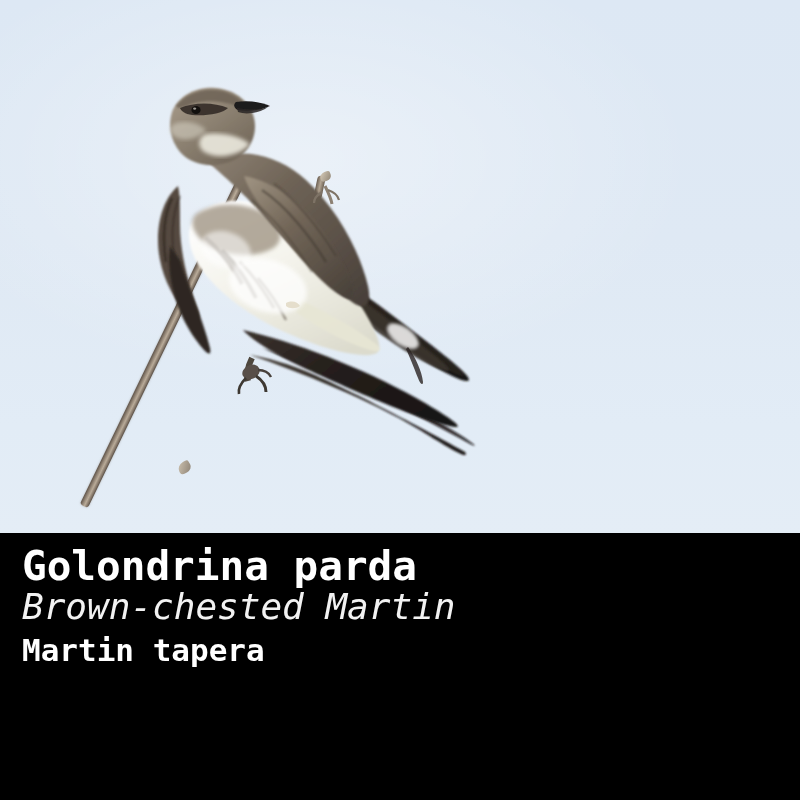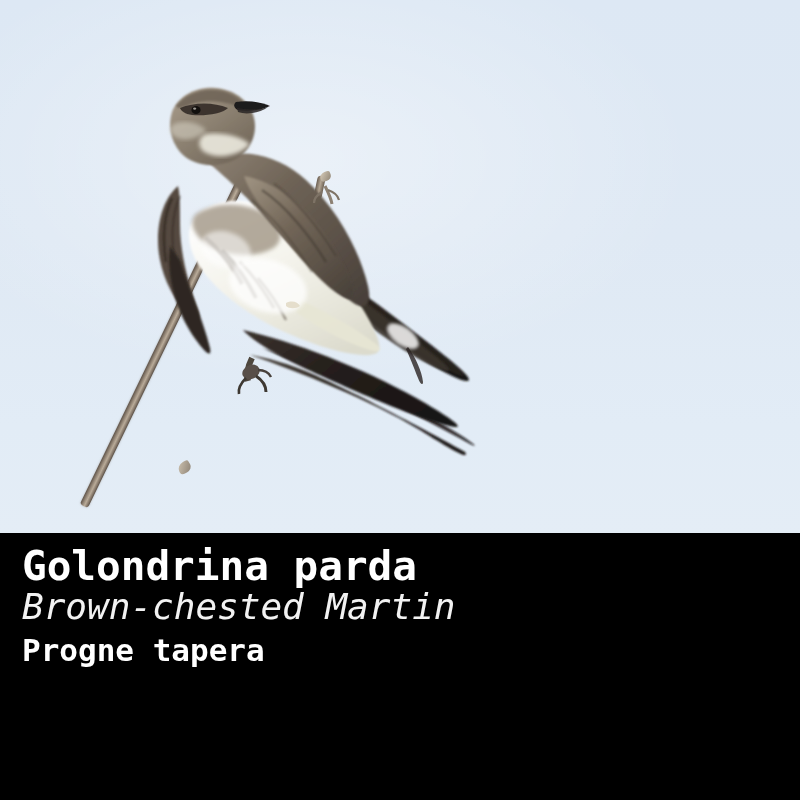--- a/index.html
+++ b/index.html
@@ -286,17 +286,17 @@
 
       <path d="M286,303 C292,300 298,302 300,306 C296,309 289,309 286,306 Z" fill="#e3dcc8" opacity="0.9" filter="url(#soft3)"></path>
     </svg>
   </div>
 
   <div id="caption">
 
     <div id="caption-text">
       <div class="line-common">Golondrina parda</div>
       <div class="line-english">Brown-chested Martin</div>
-      <div class="line-latin">Progne tapera</div>
+      <div class="line-latin">Martin tapera</div>
     </div>
 
   </div>
 </div>
 
 </body></html>

